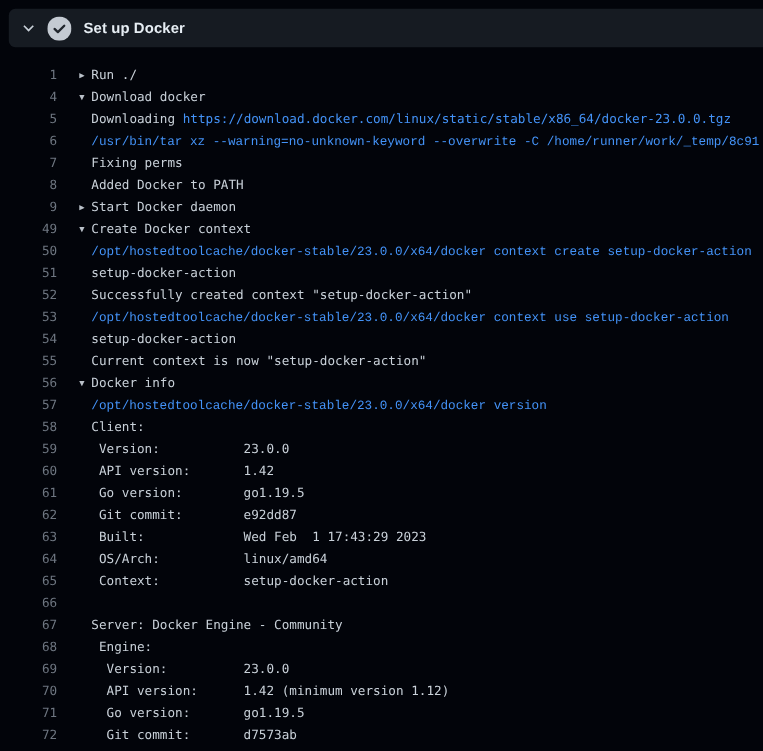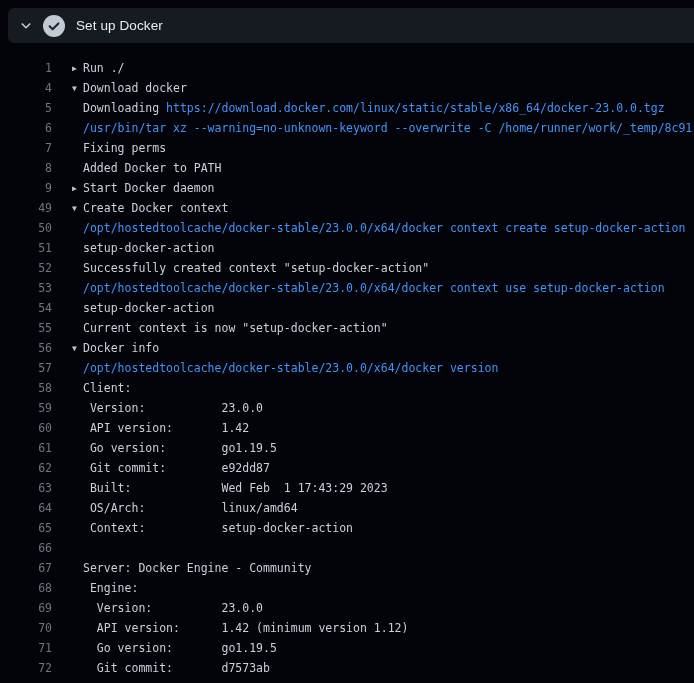--- a/index.html
+++ b/index.html
@@ -29,21 +29,21 @@
     margin-right: 9px;
   }
   .status-ic {
     width: 22px; height: 22px;
     flex: none;
     margin-right: 11px;
   }
   .step-title {
     font-family: "Liberation Sans", "DejaVu Sans", sans-serif;
     font-size: 13.5px;
-    font-weight: 400;
+    font-weight: 700;
     color: #e6edf3;
     letter-spacing: 0.1px;
   }
   
   .log {
     position: absolute;
     left: 0; top: 58px;
     width: 100%;
     font-size: 11.5px;
     line-height: 20px;
@@ -66,21 +66,21 @@
     color: #c9d1d9;
   }
   .arrow {
     display: inline-block;
     width: 11px;
     font-size: 8px;
     color: #bac1c9;
     vertical-align: 1px;
     cursor: pointer;
   }
-  .seg-cmd { color: #4493f8; }
+  .seg-cmd { color: #4493f8; font-family: Liberation Mono, monospace; }
   .seg-link { color: #4493f8; cursor: pointer; }
 </style>
 </head>
 <body>
 
 <div class="step-header">
   <span class="chev">
     <svg width="16" height="16" viewBox="0 0 16 16">
       <path d="M12.78 5.97 8 10.75 3.22 5.97l1.06-1.06L8 8.63l3.72-3.72 1.06 1.06Z" fill="#c9d1d9"></path>
     </svg>

